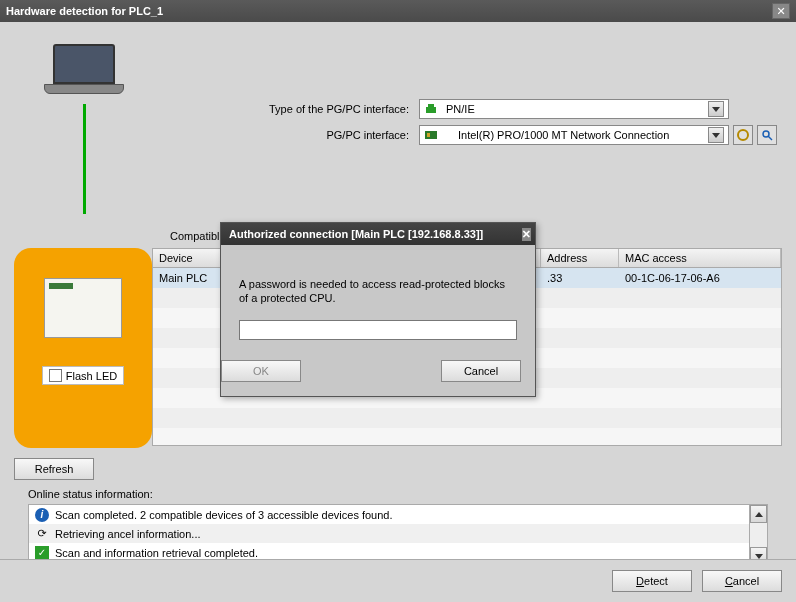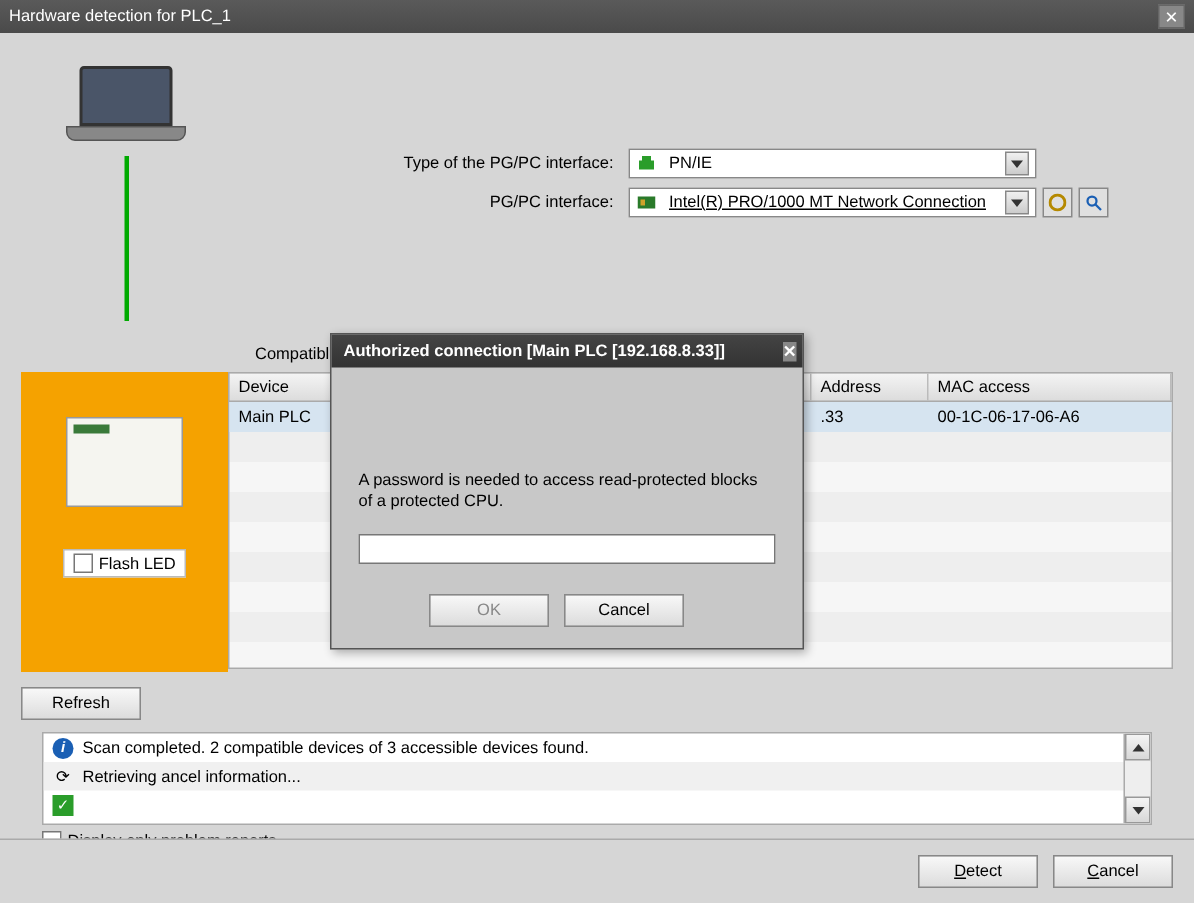--- a/index.html
+++ b/index.html
@@ -1,43 +1,43 @@
 <!DOCTYPE html>
 <html><head>
 <meta charset="utf-8">
 <style>
 * { box-sizing: border-box; margin: 0; padding: 0; font-family: Tahoma, Arial, sans-serif; font-size: 11px; }
 body { background: #d6d6d6; width: 796px; height: 602px; overflow: hidden; position: relative; }
 
 .titlebar { background: linear-gradient(to bottom, #5a5a5a, #4a4a4a); color: #fff; height: 22px; display: flex; align-items: center; padding: 0 6px; justify-content: space-between; }
-.titlebar .title { font-weight: normal; }
+.titlebar .title { font-weight: bold; }
 .titlebar .close-x { width: 18px; height: 16px; background: #888; border: 1px solid #666; display: flex; align-items: center; justify-content: center; color: #fff; cursor: pointer; }
 
 .main-area { padding: 22px 14px 0 14px; }
 
 .top-row { display: flex; gap: 20px; }
 .laptop-panel { width: 140px; display: flex; flex-direction: column; align-items: center; }
 .laptop-icon { width: 80px; height: 60px; position: relative; }
 .laptop-screen { width: 62px; height: 40px; background: #4a5568; border: 2px solid #333; border-radius: 3px 3px 0 0; margin: 0 auto; position: relative; }
 .laptop-kb { width: 80px; height: 10px; background: #888; border: 1px solid #555; border-radius: 0 0 6px 6px; margin: 0 auto; }
 .cable { width: 3px; height: 110px; background: #0a0; margin: 0 auto; }
 
 .iface-form { flex: 1; padding-top: 55px; }
 .form-row { display: flex; align-items: center; margin-bottom: 6px; }
 .form-row label { width: 245px; text-align: right; padding-right: 10px; }
 .select-wrap { display: flex; align-items: center; }
-.select { width: 272px; height: 20px; border: 1px solid #888; background: #fff; display: flex; align-items: center; padding: 0 4px; justify-content: space-between; }
+.select { width: 310px; height: 20px; border: 1px solid #888; background: #fff; display: flex; align-items: center; padding: 0 4px; justify-content: space-between; }
 .select .icon { width: 14px; height: 14px; display: flex; align-items: center; justify-content: center; margin-right: 4px; }
 .select .drop { width: 16px; height: 16px; background: linear-gradient(to bottom, #f0f0f0, #ccc); border: 1px solid #888; display: flex; align-items: center; justify-content: center; }
 .tiny-btn { width: 20px; height: 20px; border: 1px solid #888; background: #e0e0e0; margin-left: 4px; display: flex; align-items: center; justify-content: center; cursor: pointer; }
 
 .mid-label { margin: 16px 0 6px 156px; }
 
 .mid-row { display: flex; }
-.device-panel { width: 138px; background: #f5a200; height: 200px; display: flex; flex-direction: column; align-items: center; padding-top: 30px; gap: 28px; }
+.device-panel { width: 138px; background: #f5a200; height: 200px; display: flex; flex-direction: column; align-items: center; padding-top: 30px; gap: 28px; border-radius: 17px; }
 .device-img { width: 78px; height: 60px; background: #f5f5f0; border: 1px solid #999; position: relative; }
 .device-img::before { content: ""; position: absolute; top: 4px; left: 4px; width: 24px; height: 6px; background: #3a7a3a; }
 .flash-row { display: flex; align-items: center; gap: 4px; background: #fff; padding: 2px 6px; border: 1px solid #bbb; }
 
 .table-area { flex: 1; }
 .table-head { display: flex; background: linear-gradient(to bottom, #f4f4f4, #dcdcdc); border: 1px solid #aaa; height: 20px; }
 .th { padding: 2px 6px; border-right: 1px solid #bbb; display: flex; align-items: center; }
 .c-dev { width: 162px; } .c-type { width: 112px; } .c-t { width: 114px; } .c-addr { width: 78px; } .c-mac { flex: 1; }
 .table-body { border: 1px solid #aaa; border-top: none; height: 178px; background: #fff; background-image: repeating-linear-gradient(to bottom, #f6f6f6 0, #f6f6f6 20px, #eeeeee 20px, #eeeeee 40px); }
 .tr { display: flex; height: 20px; background: #d6e4f0; }
@@ -57,24 +57,24 @@
 .vscroll { position: absolute; right: 0; top: 0; bottom: 0; width: 18px; border-left: 1px solid #aaa; background: #eee; display: flex; flex-direction: column; justify-content: space-between; }
 .vscroll .arr { height: 18px; border: 1px solid #999; background: linear-gradient(to bottom,#f4f4f4,#d8d8d8); display: flex; align-items: center; justify-content: center; cursor: pointer; }
 
 .display-row { display: flex; align-items: center; gap: 4px; padding: 4px 0; }
 
 .footer { position: absolute; bottom: 0; left: 0; right: 0; border-top: 1px solid #aaa; padding: 10px 14px; display: flex; justify-content: flex-end; gap: 10px; background: #d6d6d6; }
 
 .modal { position: absolute; left: 220px; top: 222px; width: 316px; background: #c8c8c8; border: 1px solid #555; box-shadow: 2px 2px 6px rgba(0,0,0,.3); }
 .modal-title { background: linear-gradient(to bottom, #444, #333); color: #fff; height: 22px; display: flex; align-items: center; justify-content: space-between; padding: 0 4px 0 8px; font-weight: bold; }
 .modal-title .close-x { background: #888; }
-.modal-body { padding: 32px 18px 12px 18px; margin-top: 36px; }
+.modal-body { padding: 32px 18px 12px 18px; }
 .modal-body p { margin-bottom: 14px; line-height: 1.3; }
 .modal-body input { width: 100%; height: 20px; border: 1px solid #777; padding: 0 4px; background: #fff; }
-.modal-btns { display: flex; justify-content: center; gap: 10px; padding: 8px 14px 14px 0; }
+.modal-btns { display: flex; justify-content: space-between; gap: 10px; padding: 8px 14px 14px 0; }
 
 .chev::before { content: ""; border-left: 4px solid transparent; border-right: 4px solid transparent; border-top: 5px solid #333; display: block; }
 .chev-up::before { border-top: none; border-bottom: 5px solid #333; }
 .checkbox { width: 13px; height: 13px; border: 1px solid #777; background: #fff; cursor: pointer; }
 </style>
 </head>
 <body>
 
 <div class="titlebar">
   <span class="title">Hardware detection for PLC_1</span>
@@ -107,21 +107,21 @@
             <span class="drop">
                 <span class="chev"></span>
               </span>
           </div>
         </div>
       </div>
       <div class="form-row">
         <label>PG/PC interface:</label>
         <div class="select-wrap">
           <div class="select">
-            <span style="display:flex;align-items:center;gap:4px;text-decoration:underline;">
+            <span style="display:flex;align-items:center;gap:16px;">
               <span class="icon">
                   <svg width="12" height="12">
                     <rect x="0" y="2" width="12" height="8" fill="#2a7a2a"></rect>
                     <rect x="2" y="4" width="3" height="4" fill="#cfa32a"></rect>
                   </svg>
                 </span>
               <span>Intel(R) PRO/1000 MT Network Connection</span>
             </span>
             <span class="drop">
                 <span class="chev"></span>
@@ -171,31 +171,33 @@
         </div>
       </div>
     </div>
   </div>
 
   <div class="refresh-row">
     <button class="btn">Refresh</button>
   </div>
 
   <div class="status-area">
+    <div style="margin-bottom:4px;">Online status information:</div>
     <div class="status-list">
       <div class="status-row">
         <span class="info-ico">i</span>
         <span>Scan completed. 2 compatible devices of 3 accessible devices found.</span>
       </div>
       <div class="status-row">
         <span class="load-ico">⟳</span>
         <span>Retrieving ancel information...</span>
       </div>
       <div class="status-row">
         <span class="ok-ico">✓</span>
+        <span>Scan and information retrieval completed.</span>
       </div>
       <div class="vscroll">
         <div class="arr">
             <span class="chev chev-up"></span>
           </div>
         <div class="arr">
             <span class="chev"></span>
           </div>
       </div>
     </div>

